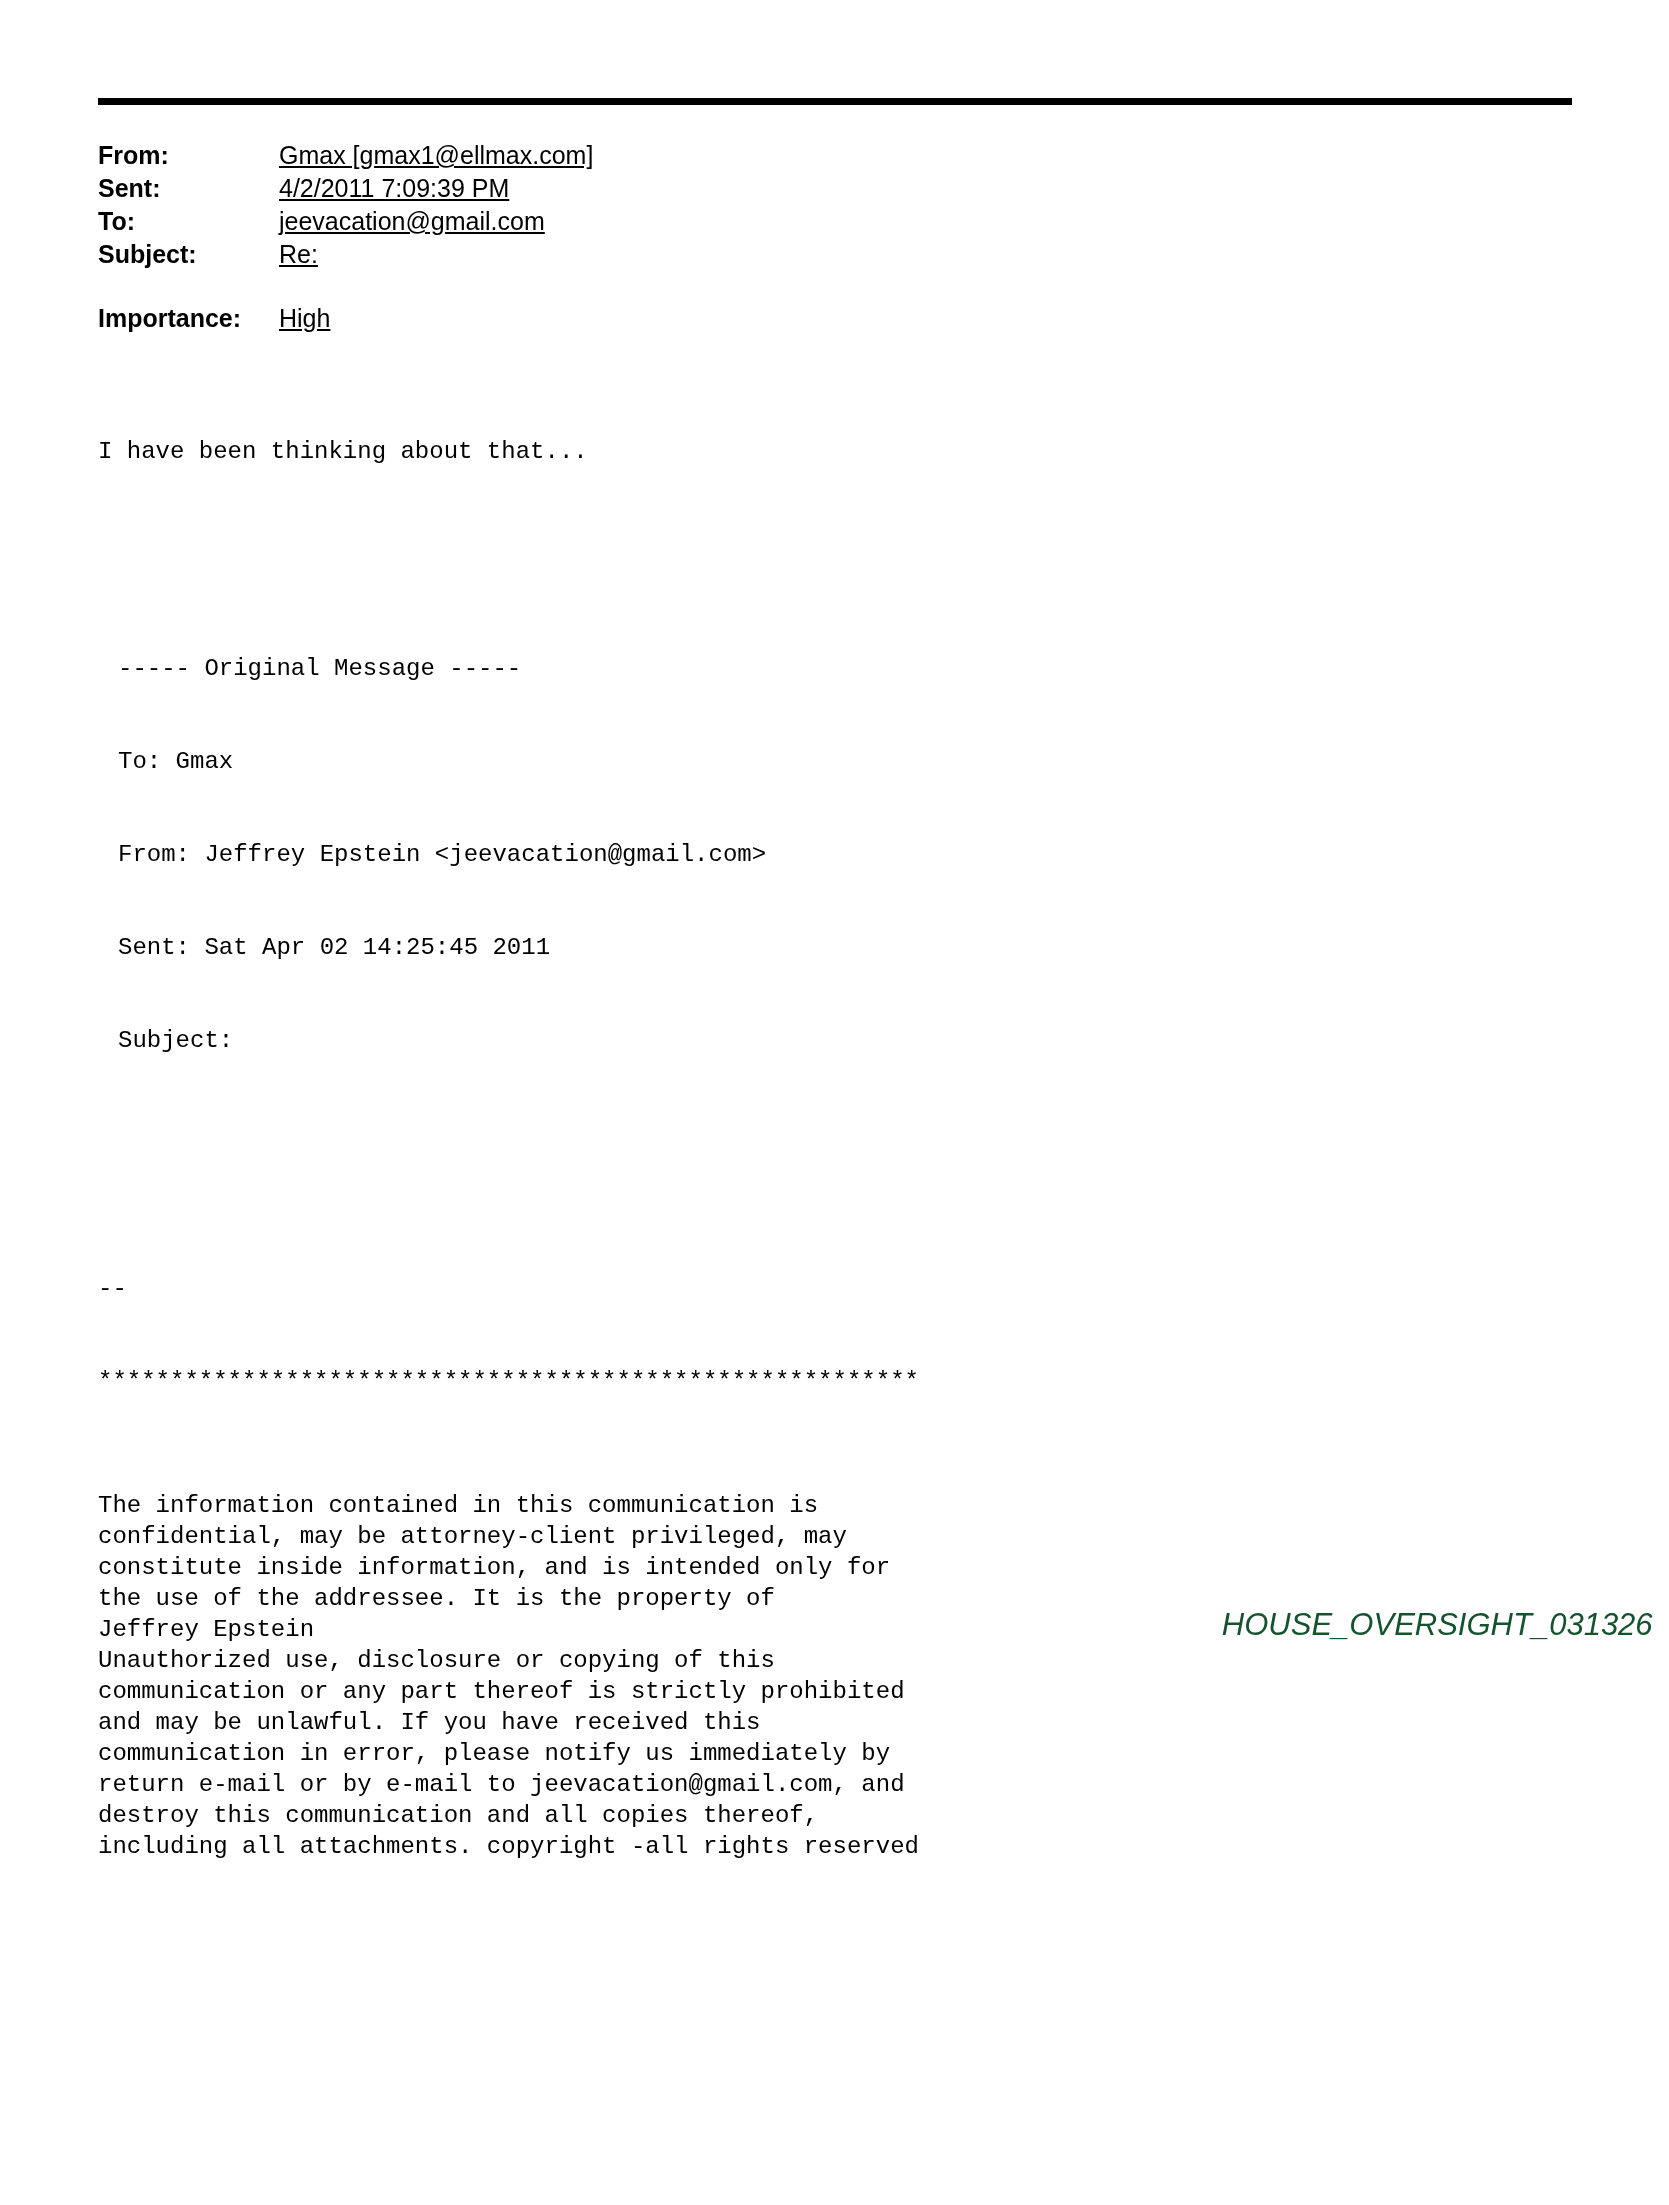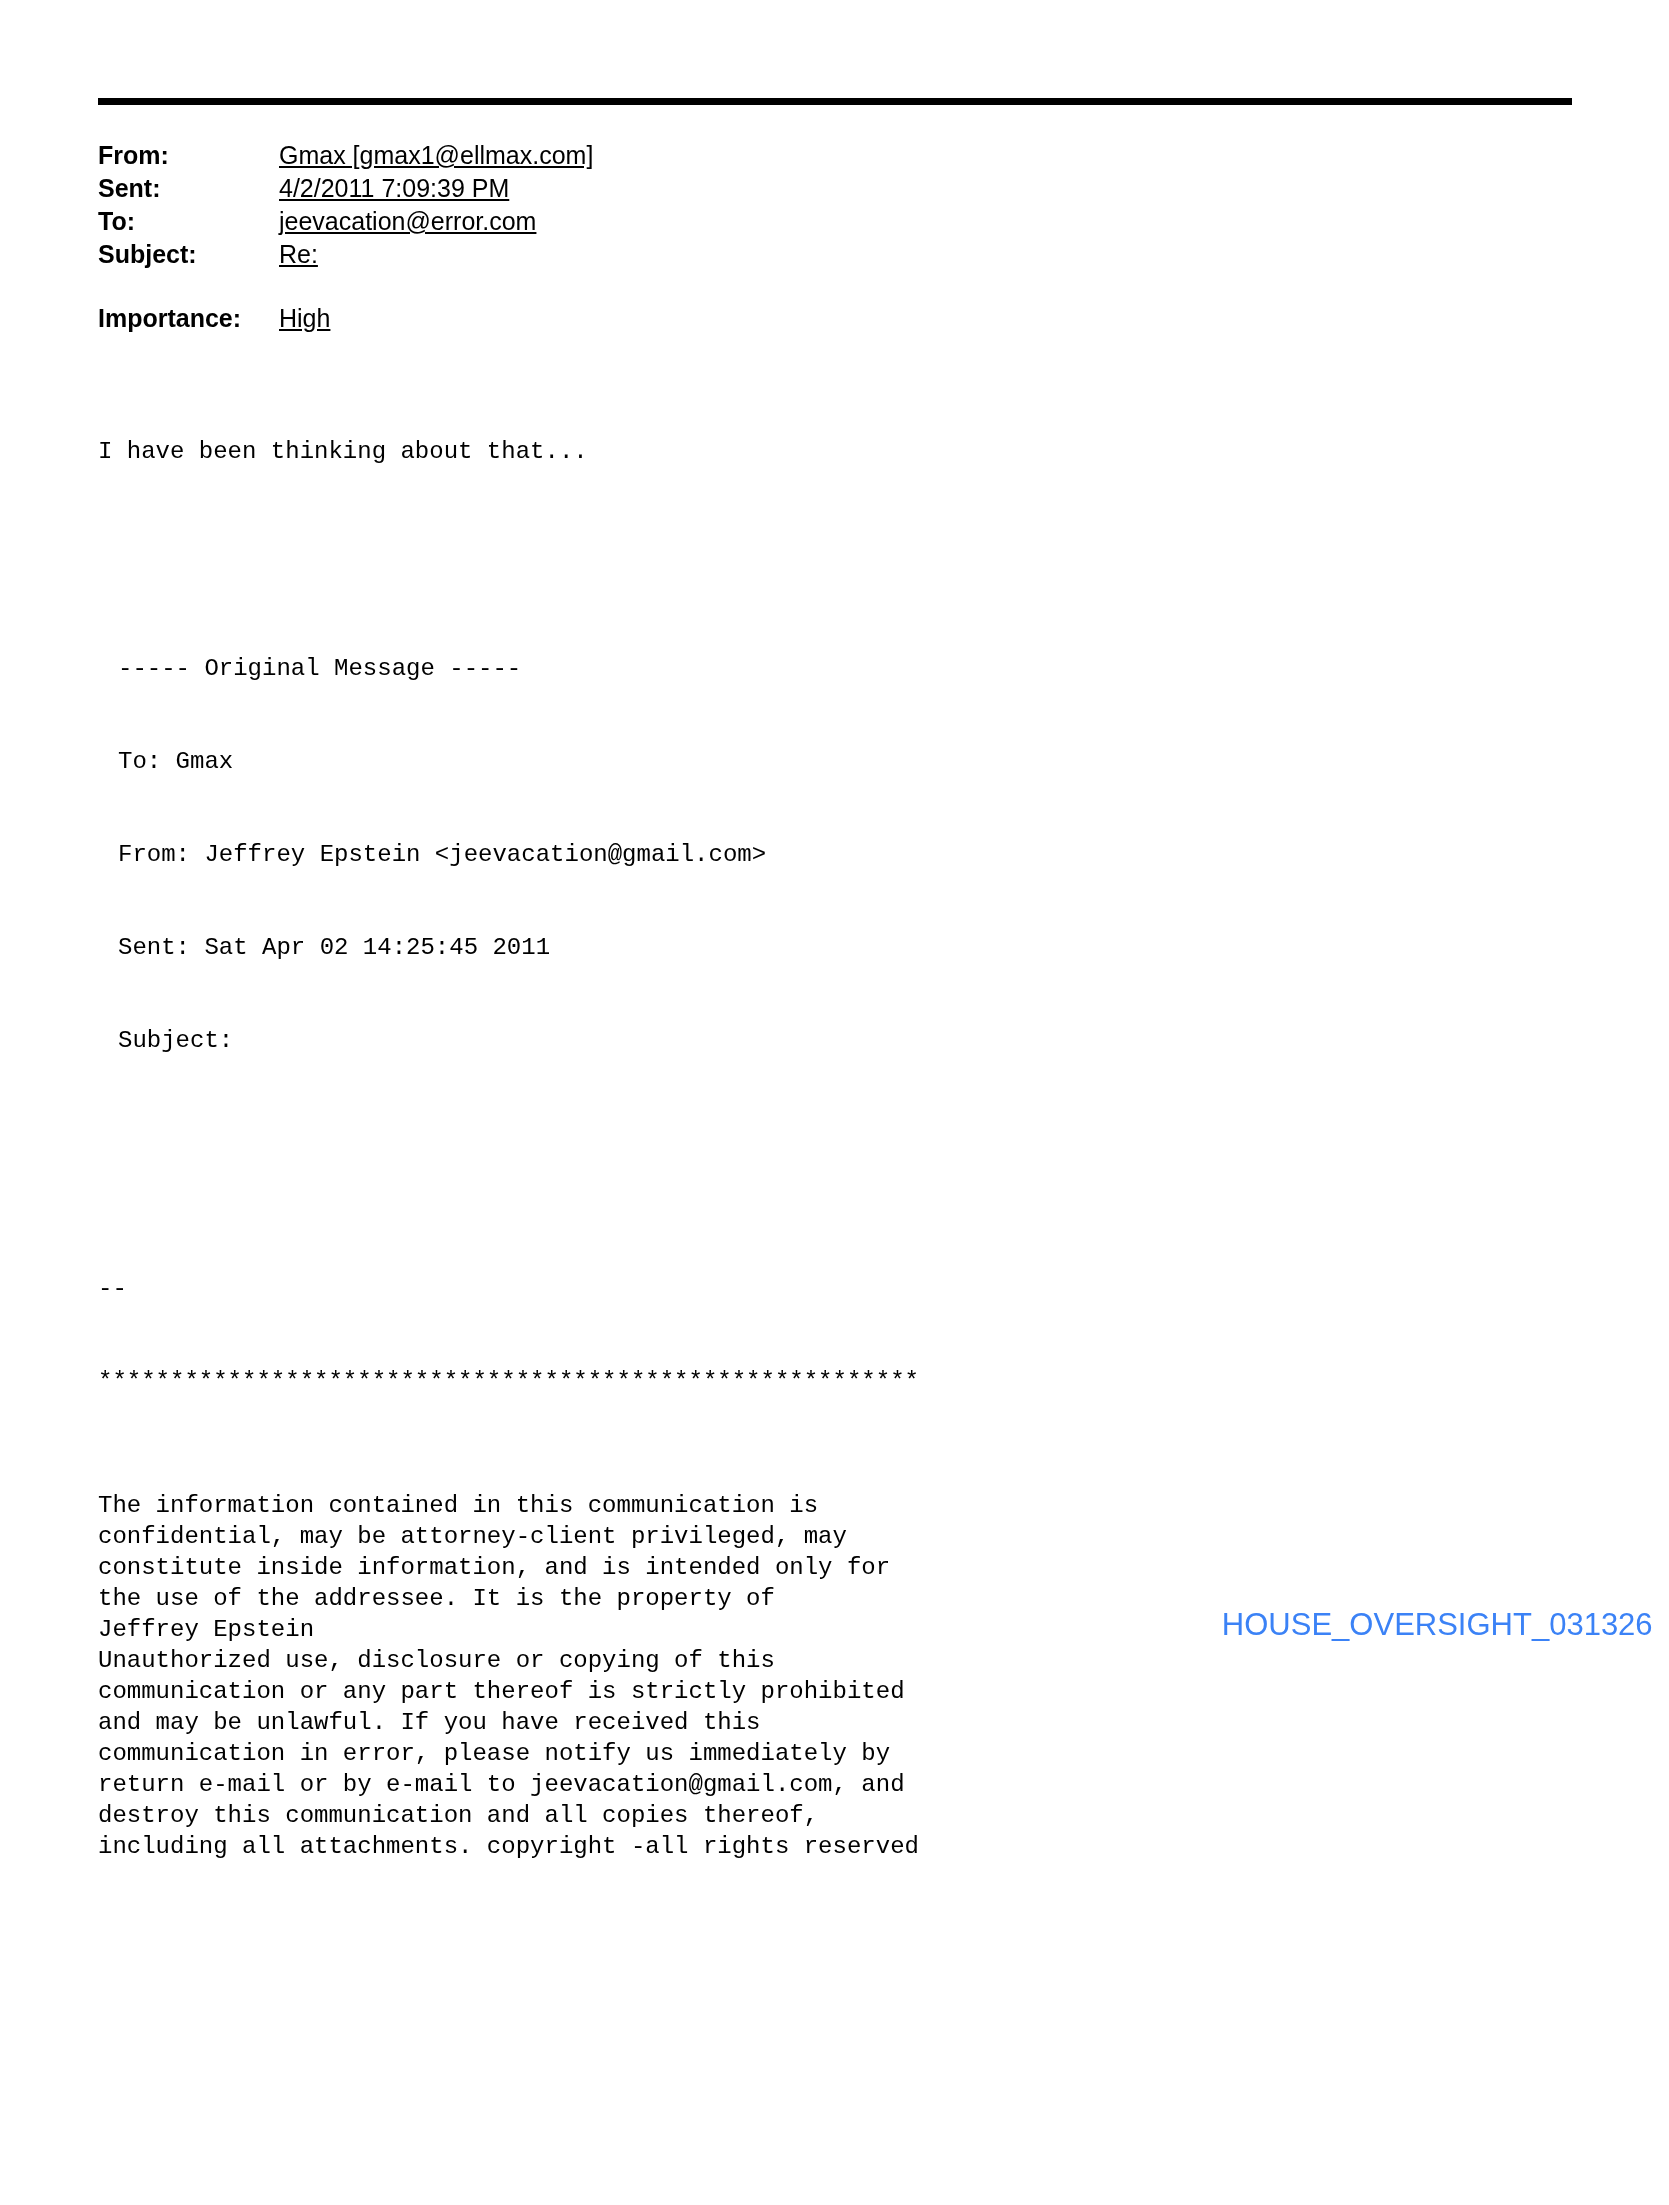--- a/index.html
+++ b/index.html
@@ -53,37 +53,38 @@
   .orig-block { margin-top: 31px; margin-left: 20px; }
   .msg-par { margin-top: 31px; }
   .sig { margin-top: 31px; }
   .footer {
     position: absolute;
     right: 16.4px;
     bottom: 13px;
     font-family: "Liberation Sans", sans-serif;
     font-size: 31px;
     line-height: 33px;
-    color: #3b82f6;
+    color: #14532d;
+    font-style: italic;
   }
 </style>
 </head>
 <body>
 
 <div class="page" style="background: rgb(255, 255, 255); color: rgb(0, 0, 0);">
 
   <div class="top-rule"></div>
 
   <div class="header-grid fields">
     <span class="hlabel">From:</span>
     <span class="hvalue">Gmax [gmax1@ellmax.com]</span>
     <span class="hlabel">Sent:</span>
     <span class="hvalue">4/2/2011 7:09:39 PM</span>
     <span class="hlabel">To:</span>
-    <span class="hvalue">jeevacation@error.com</span>
+    <span class="hvalue">jeevacation@gmail.com</span>
     <span class="hlabel">Subject:</span>
     <span class="hvalue">Re:</span>
   </div>
 
   <div class="header-grid importance">
     <span class="hlabel">Importance:</span>
     <span class="hvalue">High</span>
   </div>
 
   <div class="body-block">

